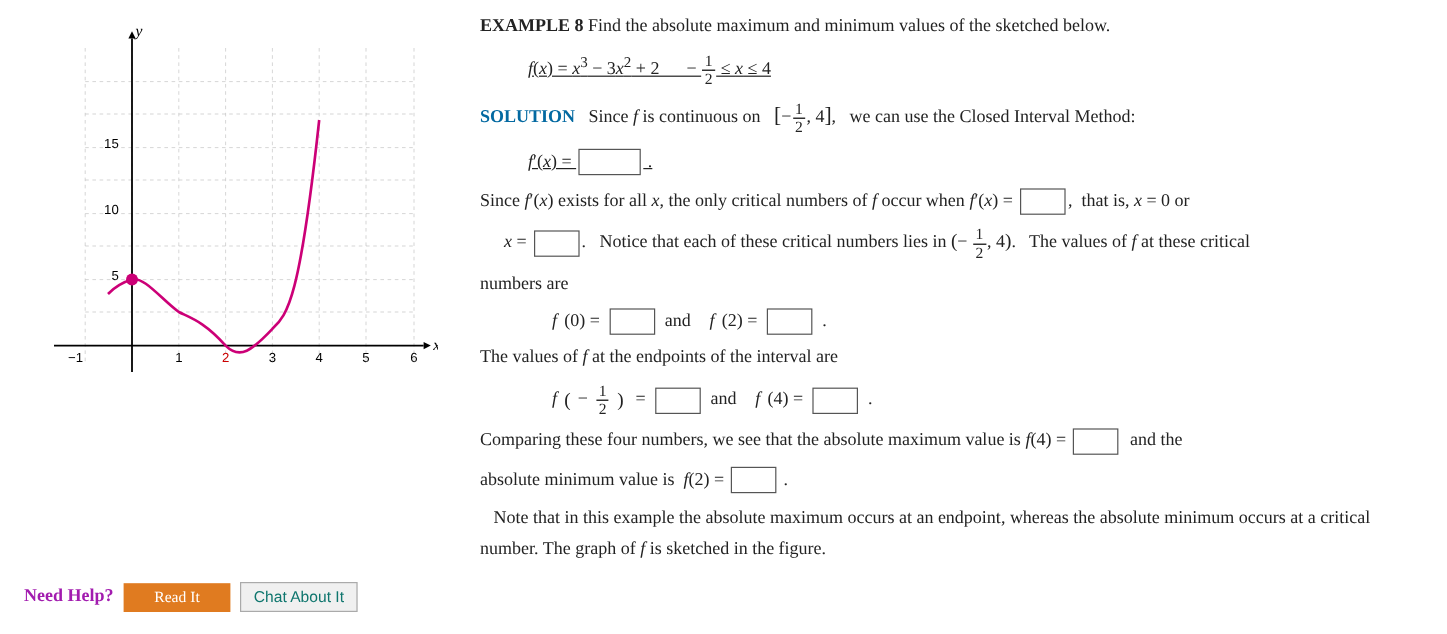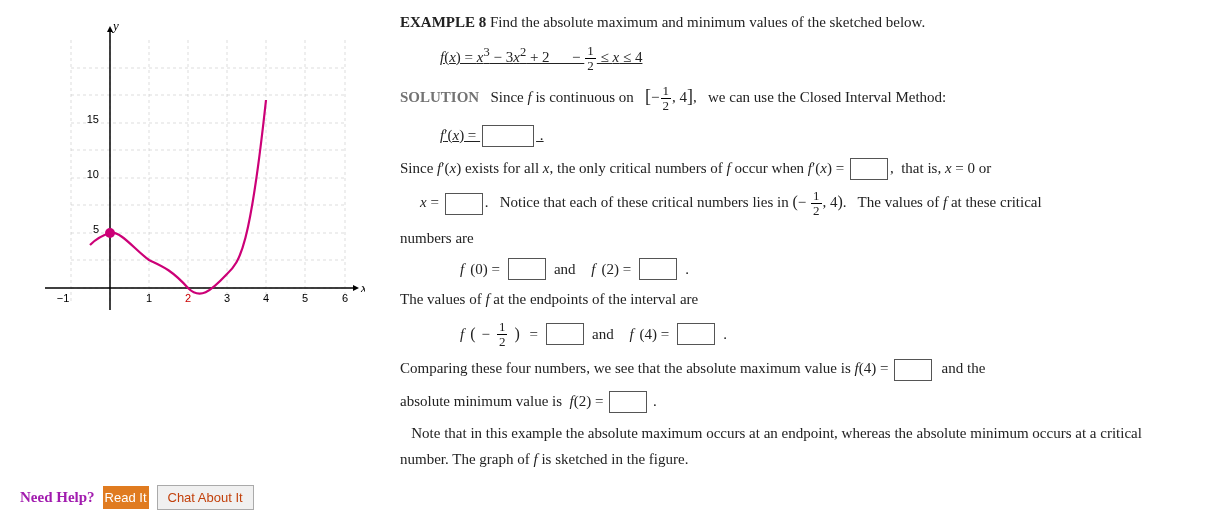--- a/index.html
+++ b/index.html
@@ -45,28 +45,28 @@
     }
     .need-help-label {
       font-weight: bold;
       font-size: 15px;
       color: #a21caf;
     }
     .btn-read-it {
       background: #e07b20;
       color: #fff;
       border: none;
-      padding: 4px 2px;
+      padding: 4px 26px;
       font-size: 13px;
       cursor: pointer;
-      font-family: Liberation Sans, sans-serif;
+      font-family: Liberation Serif, serif;
     }
     .btn-chat {
       background: #f0f0f0;
-      color: #c2410c;
+      color: #0f766e;
       border: 1px solid #aaa;
       padding: 4px 10px;
       font-size: 13px;
       cursor: pointer;
       font-family: Arial, sans-serif;
     }
     
     .example-title {
       font-size: 15px;
       margin-bottom: 10px;
@@ -79,21 +79,21 @@
       font-size: 15px;
       line-height: 1.8;
       text-decoration: underline;
     }
     .solution-line {
       margin: 8px 0;
       font-size: 15px;
       line-height: 1.7;
     }
     .solution-word {
-      color: #737373;
+      color: #0369a1;
       font-weight: bold;
     }
     .inline-box {
       display: inline-block;
       width: 52px;
       height: 22px;
       border: 1px solid #555;
       vertical-align: middle;
       margin: 0 2px;
     }

